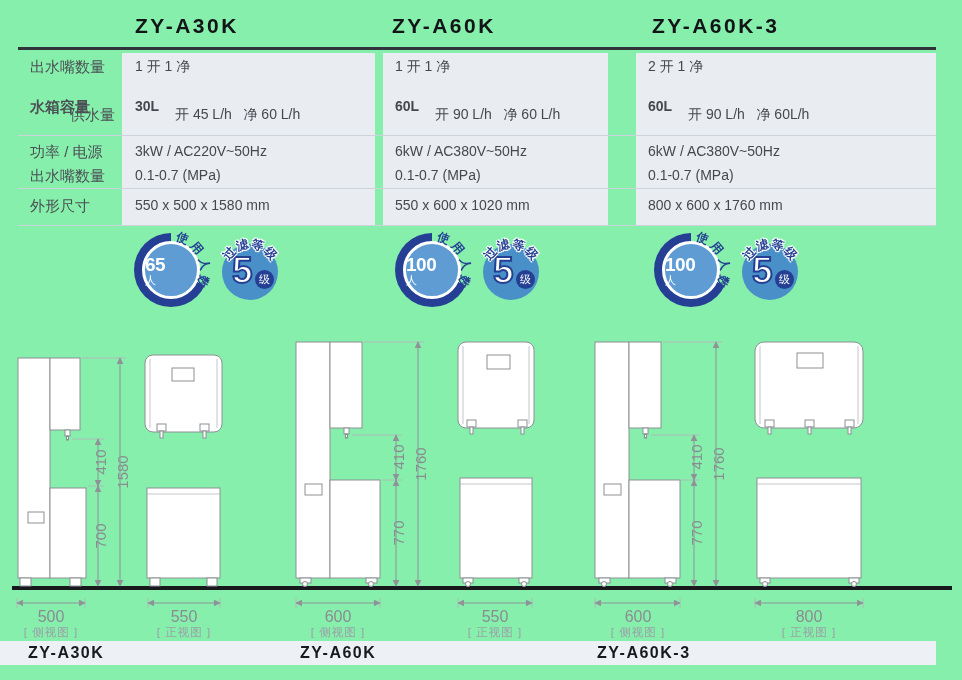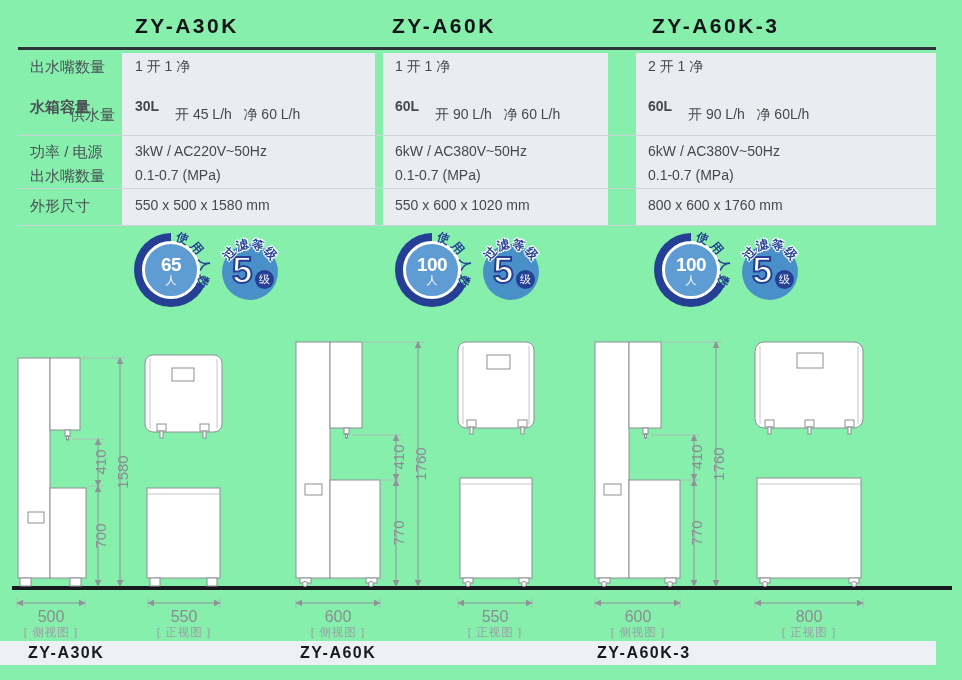--- a/index.html
+++ b/index.html
@@ -23,21 +23,21 @@
   .r0{top:58px;} .r1{top:98px;font-weight:bold;} .r2{top:106px;margin-left:40px;}
   .r3{top:143px;} .r4{top:167px;} .r5{top:197px;}
 
   
   .badge-pair{position:absolute;top:228px;width:160px;height:92px;}
   .bp1{left:134px;} .bp2{left:395px;} .bp3{left:654px;}
   .donut{position:absolute;left:0;top:5px;width:74px;height:74px;border-radius:50%;
          background:conic-gradient(from 115deg,#243f93 0deg 245deg,rgba(255,255,255,0) 245deg 360deg);}
   .donut-inner{position:absolute;left:8px;top:8px;width:52px;height:52px;border-radius:50%;
                background:#5f9cd4;border:3px solid #fff;display:flex;flex-direction:column;
-               align-items:center;justify-content:center;color:#fff;}
+               align-items:flex-start;justify-content:center;color:#fff;}
   .donut-num{font-size:19px;font-weight:bold;line-height:1;letter-spacing:-0.5px;}
   .donut-unit{font-size:11px;line-height:1;margin-top:1px;}
   .curve-wrap{position:absolute;left:37px;top:42px;width:0;height:0;}
   .curve-wrap.filter{left:116px;top:44px;}
   .cchar{position:absolute;left:-8px;top:-8px;width:16px;height:16px;text-align:center;
          font-size:12px;font-weight:bold;color:#243f93;line-height:16px;}
   .cchar.halo{text-shadow:-1px -1px 0 #fff,1px -1px 0 #fff,-1px 1px 0 #fff,1px 1px 0 #fff,0 0 2px #fff;}
   .a1{transform:rotate(20deg) translateY(-34px) rotate(0deg);}
   .a2{transform:rotate(50deg) translateY(-34px);}
   .a3{transform:rotate(80deg) translateY(-34px);}

